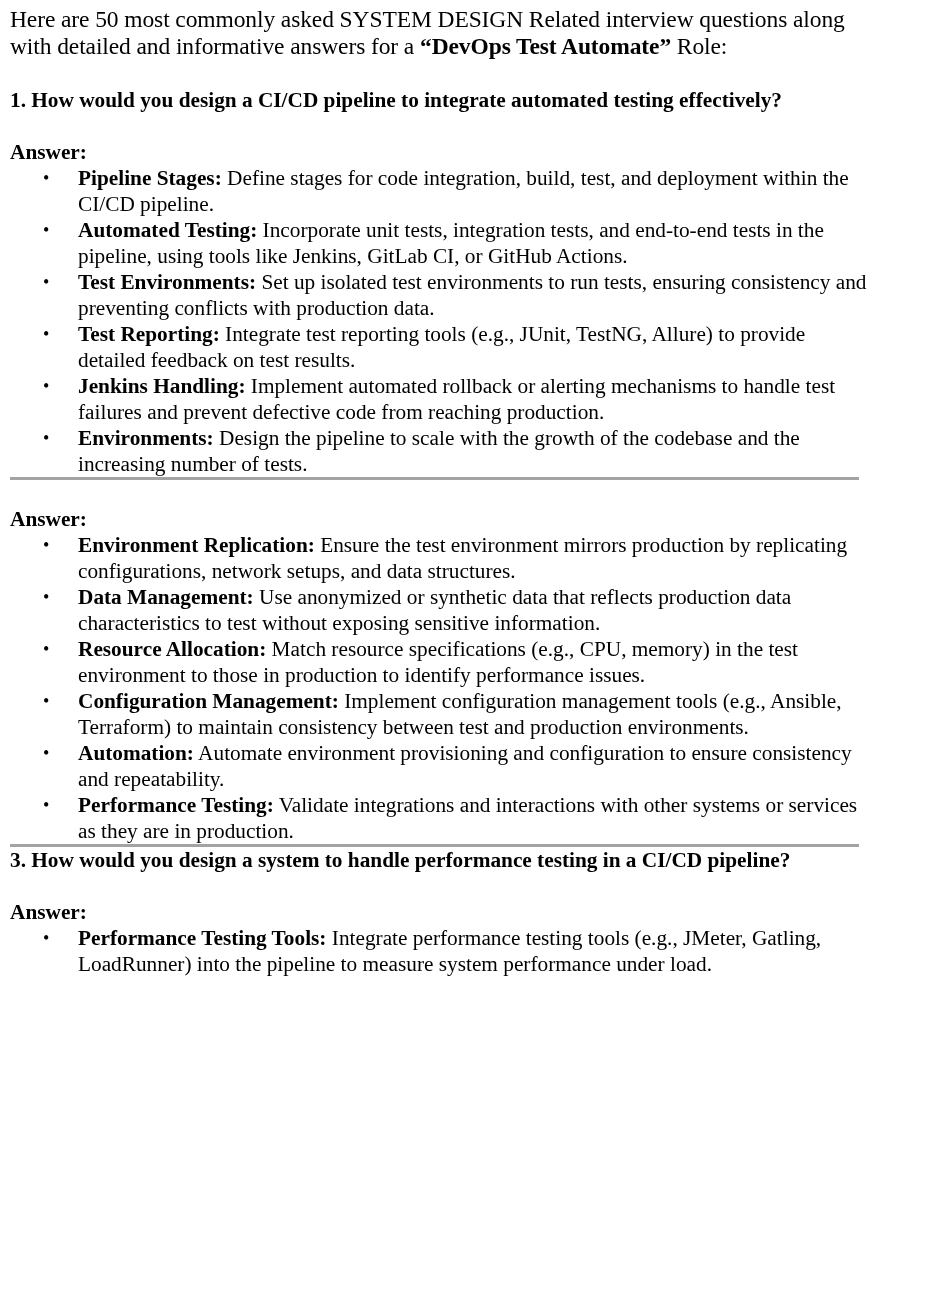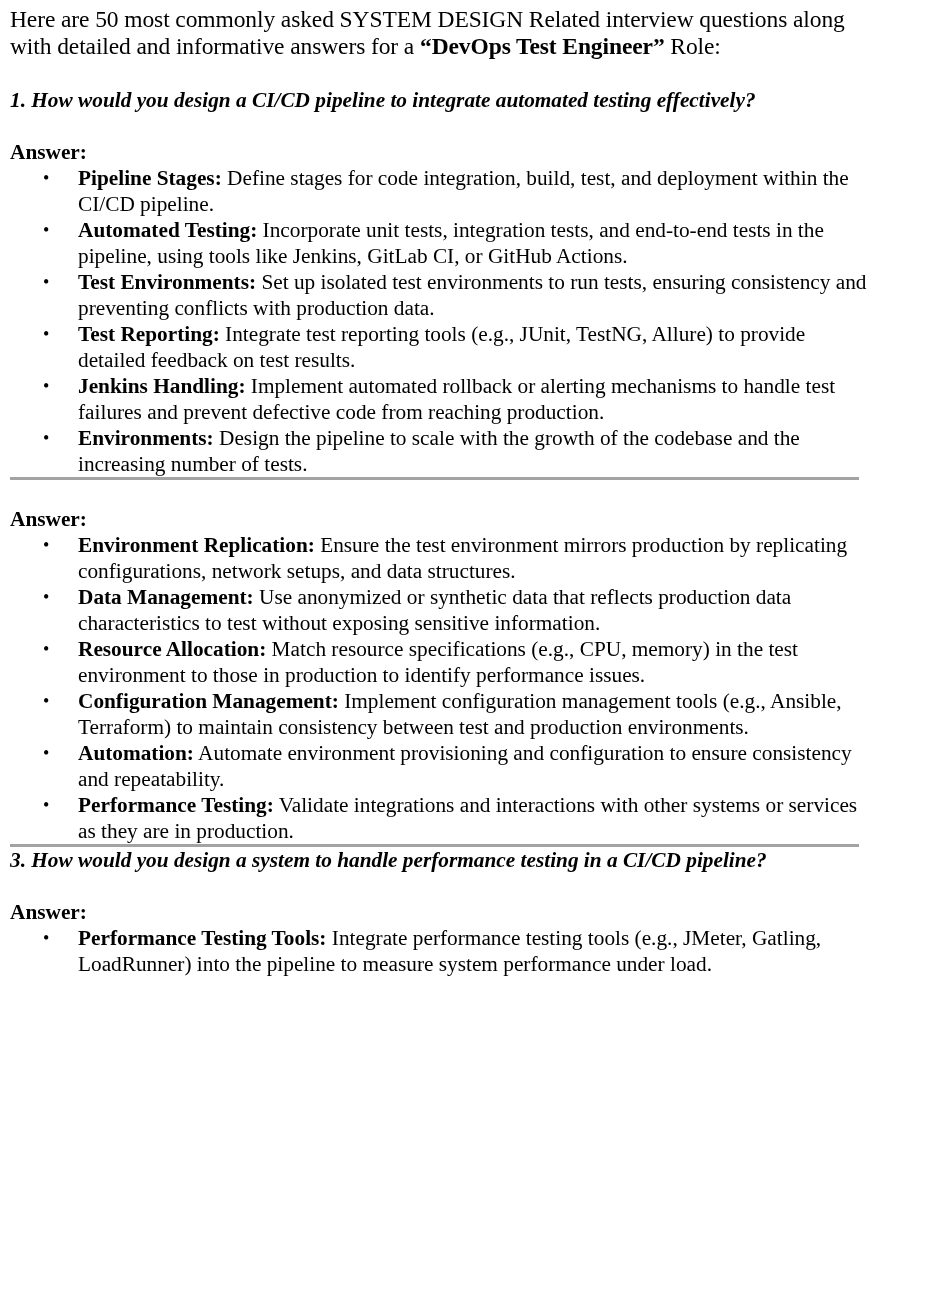--- a/index.html
+++ b/index.html
@@ -6,21 +6,21 @@
   body {
     width: 933px; height: 1293px; overflow: hidden;
     font-family: "Liberation Serif", "DejaVu Serif", serif;
     color: #000000;
     font-size: 21.3px;
     line-height: 26px;
   }
   .page { position: relative; padding: 6px 0 0 10px; width: 860px; }
   .intro { margin: 0; font-size: 23.5px; line-height: 27px; letter-spacing: -0.1px; }
   .intro b { font-weight: bold; }
-  .question { margin: 0; font-weight: bold; font-size: 21.3px; line-height: 26px; font-style: italic; }
+  .question { margin: 0; font-weight: bold; font-size: 21.3px; line-height: 26px; }
   .answer-label { margin: 0; font-weight: bold; font-size: 21.3px; line-height: 26px; }
   ul.answers { list-style: none; margin: 0; padding: 0; }
   ul.answers li { position: relative; padding-left: 68px; margin: 0; }
   ul.answers li .bullet { position: absolute; left: 33px; top: 0; font-size: 18px; }
   ul.answers li b { font-weight: bold; margin-top: 36px; }
   hr.sep { border: 0; height: 3px; background: #a3a3a3; margin: 0; width: 849px; }
   .q1 { margin-top: 27px; }
   .a1 { margin-top: 26px; }
   .l1 { margin-top: 26px; }
   .hr1 { margin-top: 45px; }
@@ -30,21 +30,21 @@
   .hr2 { margin-top: 45px; }
   .q3 { }
   .a3 { margin-top: 26px; }
   .l3 { margin-top: 26px; }
 </style>
 </head>
 <body>
 
 <div class="page">
 
-  <p class="intro"><span>Here are 50 most commonly asked SYSTEM DESIGN Related interview questions along with detailed and informative answers for a </span><b>“DevOps Test Engineer”</b><span> Role:</span></p>
+  <p class="intro"><span>Here are 50 most commonly asked SYSTEM DESIGN Related interview questions along with detailed and informative answers for a </span><b>“DevOps Test Automate”</b><span> Role:</span></p>
 
   <section>
     <p class="question q1">1. How would you design a CI/CD pipeline to integrate automated testing effectively?</p>
     <p class="answer-label a1">Answer:</p>
     <ul class="answers l1">
       <li><span class="bullet">•</span><b>Pipeline Stages:</b><span> Define stages for code integration, build, test, and deployment within the CI/CD pipeline.</span></li>
       <li><span class="bullet">•</span><b>Automated Testing:</b><span> Incorporate unit tests, integration tests, and end-to-end tests in the pipeline, using tools like Jenkins, GitLab CI, or GitHub Actions.</span></li>
       <li><span class="bullet">•</span><b>Test Environments:</b><span> Set up isolated test environments to run tests, ensuring consistency and preventing conflicts with production data.</span></li>
       <li><span class="bullet">•</span><b>Test Reporting:</b><span> Integrate test reporting tools (e.g., JUnit, TestNG, Allure) to provide detailed feedback on test results.</span></li>
       <li><span class="bullet">•</span><b>Jenkins Handling:</b><span> Implement automated rollback or alerting mechanisms to handle test failures and prevent defective code from reaching production.</span></li>

